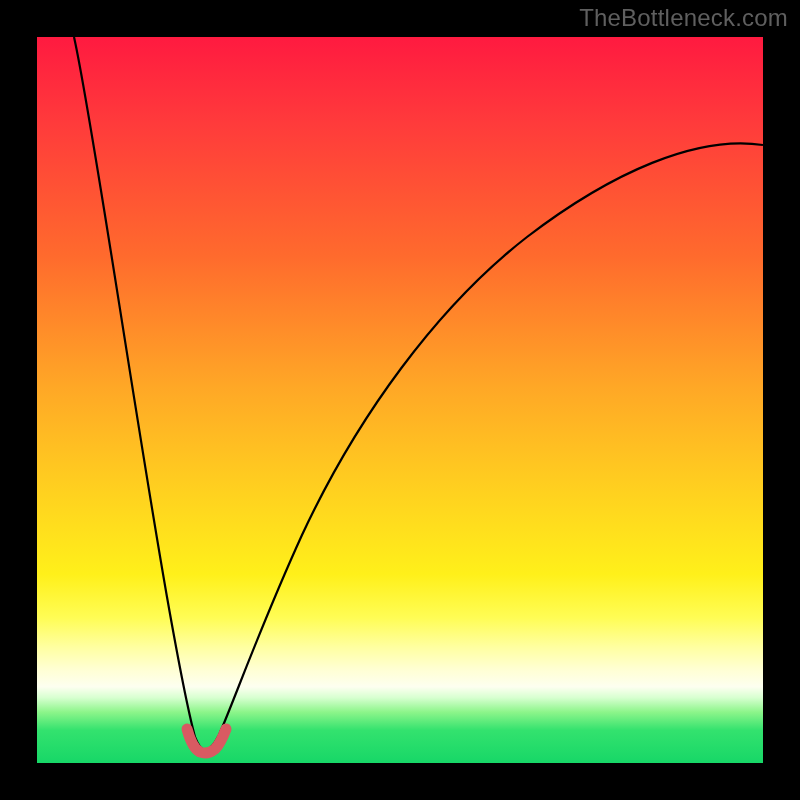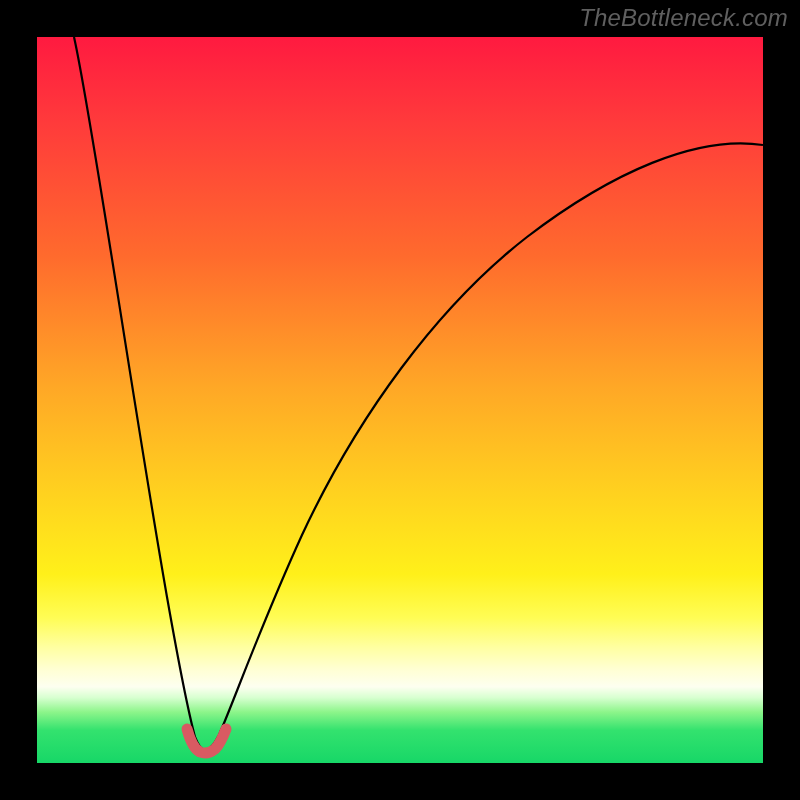--- a/index.html
+++ b/index.html
@@ -10,21 +10,20 @@
     background: #000;
     overflow: hidden;
   }
   .frame {
     position: absolute;
     left: 0;
     top: 0;
     width: 800px;
     height: 800px;
     background: #000;
-    font-style: italic;
   }
   .plot-area {
     position: absolute;
     left: 37px;
     top: 37px;
     width: 726px;
     height: 726px;
     overflow: hidden;
   }
   .gradient {

